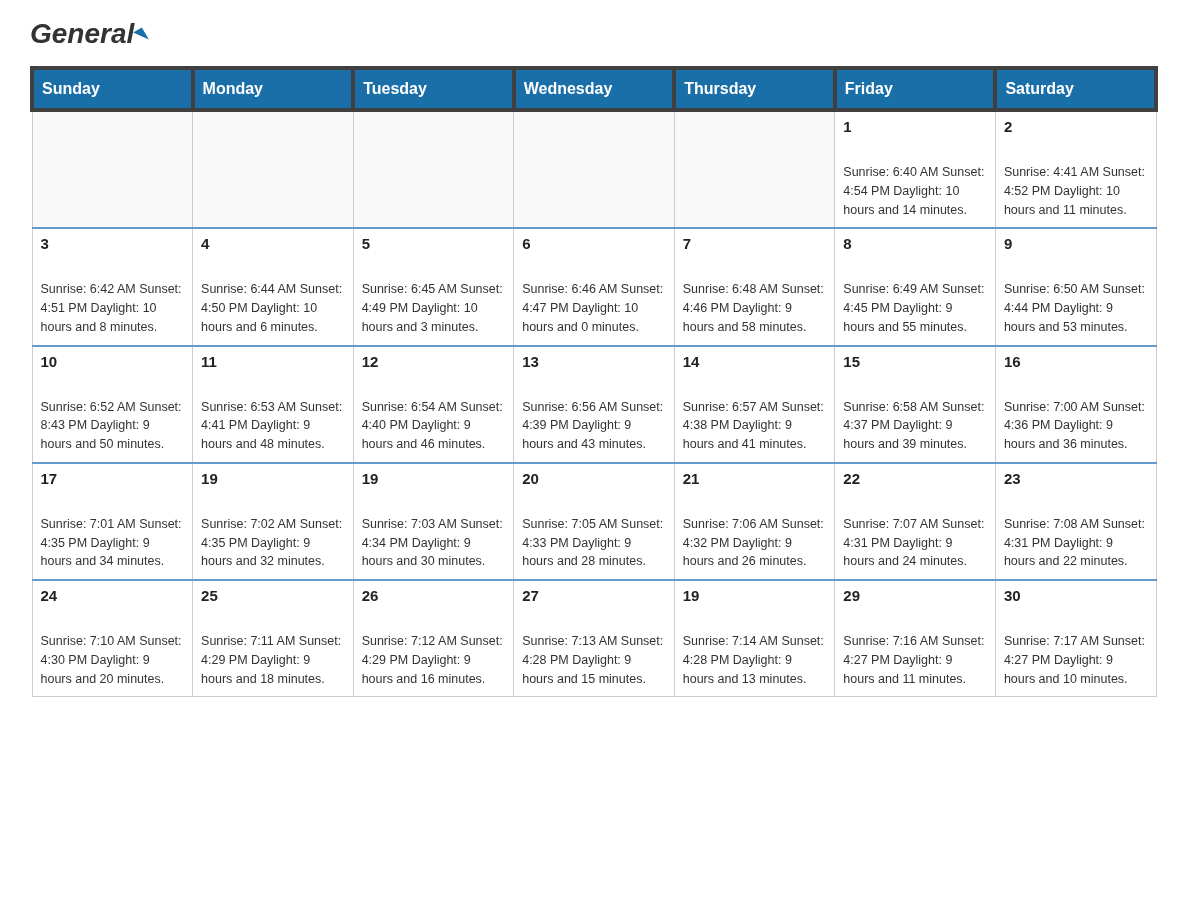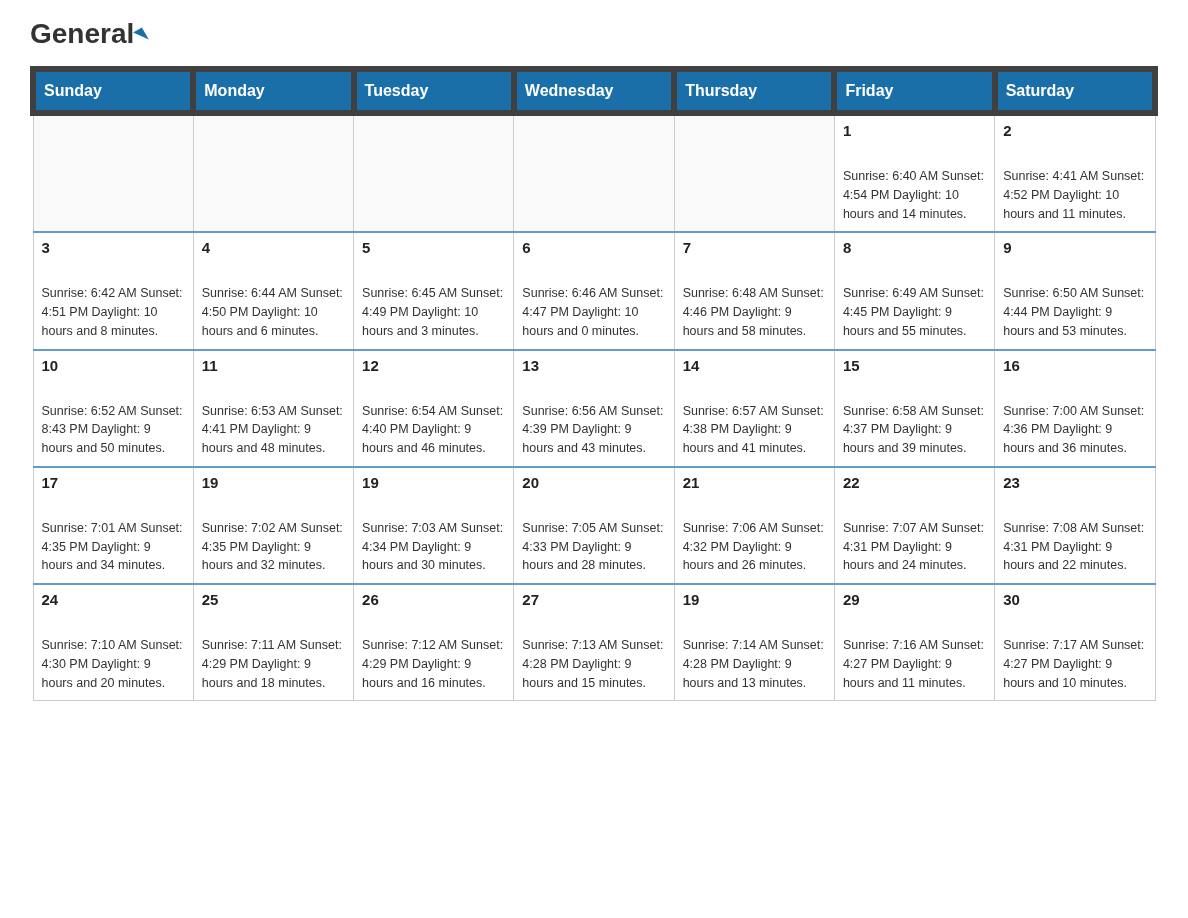--- a/index.html
+++ b/index.html
@@ -19,20 +19,21 @@
     .logo {
       display: flex;
       flex-direction: column;
       align-items: flex-start;
     }
     .logo-text {
       font-size: 28px;
       font-weight: bold;
       color: #333;
       line-height: 1;
+      font-style: italic;
     }
     .logo-triangle {
       display: inline-block;
       width: 0;
       height: 0;
       border-left: 10px solid transparent;
       border-right: 0px solid transparent;
       border-top: 14px solid #1a6fa8;
       margin-left: 2px;
       vertical-align: middle;
@@ -63,21 +64,21 @@
       border-collapse: collapse;
       border: 1px solid #aaa;
     }
     .calendar th {
       background-color: #1a6fa8;
       color: #fff;
       font-size: 16px;
       font-weight: bold;
       padding: 10px 8px;
       text-align: left;
-      border: 6px solid #404040;
+      border: 4px solid #404040;
     }
     .calendar td {
       vertical-align: top;
       padding: 6px 8px 8px 8px;
       border: 1px solid #ccc;
       width: calc(100%/7);
       min-height: 110px;
       height: 110px;
       font-size: 13px;
       color: #333;

